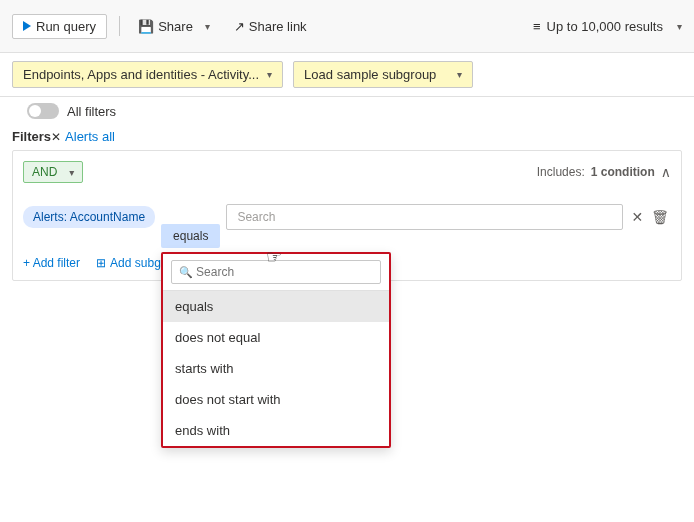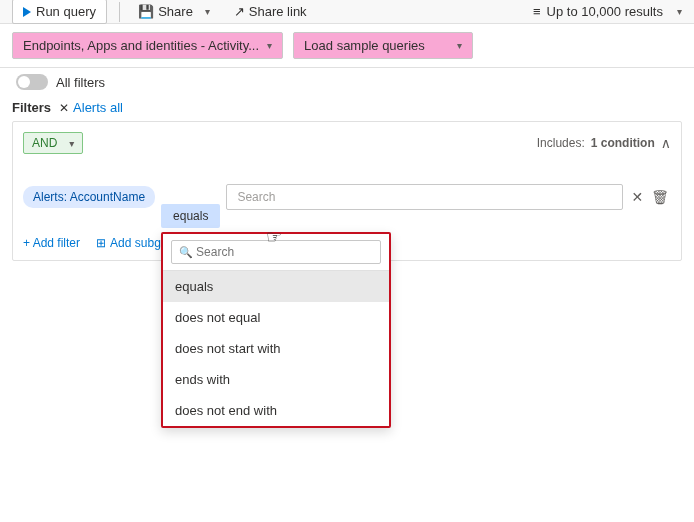--- a/index.html
+++ b/index.html
@@ -14,21 +14,21 @@
     }
 
     
     .toolbar {
       display: flex;
       align-items: center;
       justify-content: space-between;
       padding: 6px 12px;
       border-bottom: 1px solid #e0e0e0;
       background: #f8f8f8;
-      height: 24px;
+      height: 53px;
     }
     .toolbar-left {
       display: flex;
       align-items: center;
       gap: 12px;
     }
     .toolbar-right {
       display: flex;
       align-items: center;
       gap: 6px;
@@ -81,37 +81,37 @@
       border-bottom: 1px solid #e0e0e0;
     }
     .dropdown-select {
       display: flex;
       align-items: center;
       justify-content: space-between;
       border: 1px solid #c8c8c8;
       padding: 5px 10px;
       cursor: pointer;
       font-size: 13px;
-      background: #f9a8d4;
+      background: #fef9c3;
       border-radius: 2px;
       min-width: 180px;
     }
     .dropdown-select-wide { min-width: 260px; }
     .chevron-down {
       font-size: 10px;
       color: #605e5c;
       margin-left: 8px;
     }
 
     
     .toggle-row {
       display: flex;
       align-items: center;
       gap: 8px;
-      padding: 6px 16px;
+      padding: 6px 27px;
     }
     .toggle {
       width: 32px;
       height: 16px;
       background: #c8c8c8;
       border-radius: 8px;
       position: relative;
       cursor: pointer;
     }
     .toggle-knob {
@@ -125,21 +125,20 @@
     }
     .toggle-label {
       font-size: 13px;
       color: #323130;
     }
 
     
     .filters-header {
       display: flex;
       align-items: center;
-      gap: 8px;
       padding: 4px 12px 6px 12px;
     }
     .filters-title {
       font-size: 13px;
       color: #323130;
       font-weight: 600;
     }
     .clear-all-btn {
       display: flex;
       align-items: center;
@@ -157,21 +156,21 @@
     .filter-area {
       margin: 0 12px;
       border: 1px solid #e0e0e0;
       border-radius: 2px;
       padding: 10px;
     }
     .filter-area-header {
       display: flex;
       align-items: center;
       justify-content: space-between;
-      margin-bottom: 12px;
+      margin-bottom: 3px;
     }
     .and-btn {
       display: flex;
       align-items: center;
       gap: 4px;
       background: #e8f5e9;
       border: 1px solid #81c784;
       padding: 3px 8px;
       border-radius: 2px;
       font-size: 12px;
@@ -349,21 +348,21 @@
     <span class="chevron-down">▾</span>
   </div>
 </div>
 
 <div class="selector-row">
   <div class="dropdown-select dropdown-select-wide">
     <span>Endpoints, Apps and identities - Activity...</span>
     <span class="chevron-down">▾</span>
   </div>
   <div class="dropdown-select">
-    <span>Load sample queries</span>
+    <span>Load sample subgroup</span>
     <span class="chevron-down">▾</span>
   </div>
 </div>
 
 <div class="toggle-row">
   <div class="toggle">
     <div class="toggle-knob"></div>
   </div>
   <span class="toggle-label">All filters</span>
 </div>
@@ -404,23 +403,23 @@
         <div class="dropdown-search-box">
           <div class="dropdown-search-wrapper" style="width:100%;position:relative;">
             <span style="position:absolute;left:8px;top:50%;transform:translateY(-50%);font-size:11px;color:#605e5c;">🔍</span>
             <input type="text" class="dropdown-search-input" style="padding-left: 24px;" value="" placeholder="Search">
           </div>
         </div>
 
         <div class="dropdown-list">
           <div class="dropdown-item selected">equals</div>
           <div class="dropdown-item">does not equal</div>
+          <div class="dropdown-item">starts with</div>
           <div class="dropdown-item">does not start with</div>
           <div class="dropdown-item">ends with</div>
-          <div class="dropdown-item">does not end with</div>
         </div>
       </div>
     </div>
 
     <button class="search-placeholder-btn">
       <span>Search</span>
     </button>
 
     <div class="filter-action-icons">
       <button class="icon-btn">✕</button>

